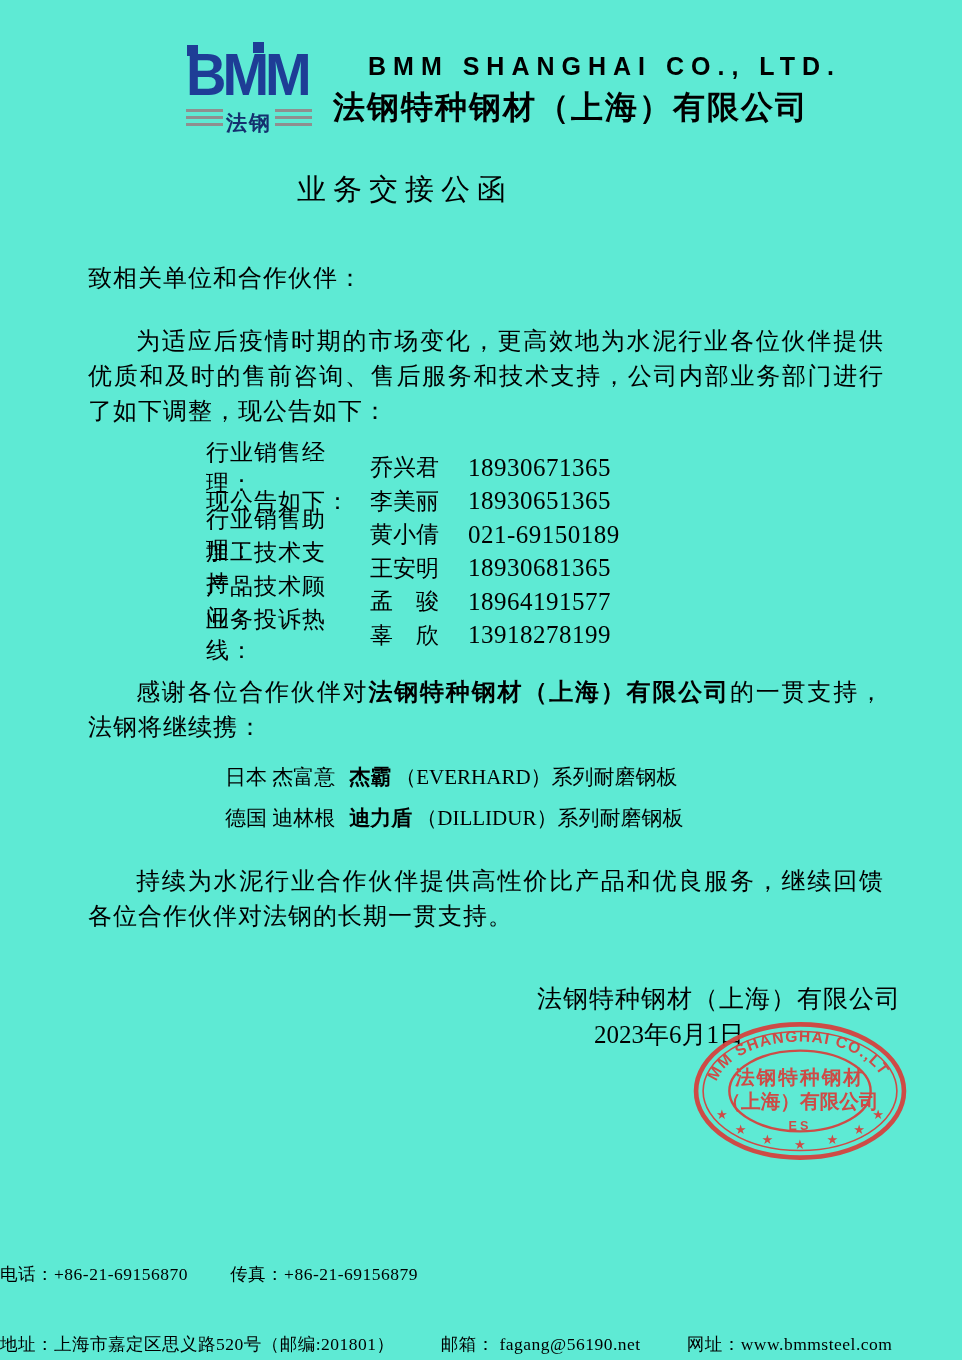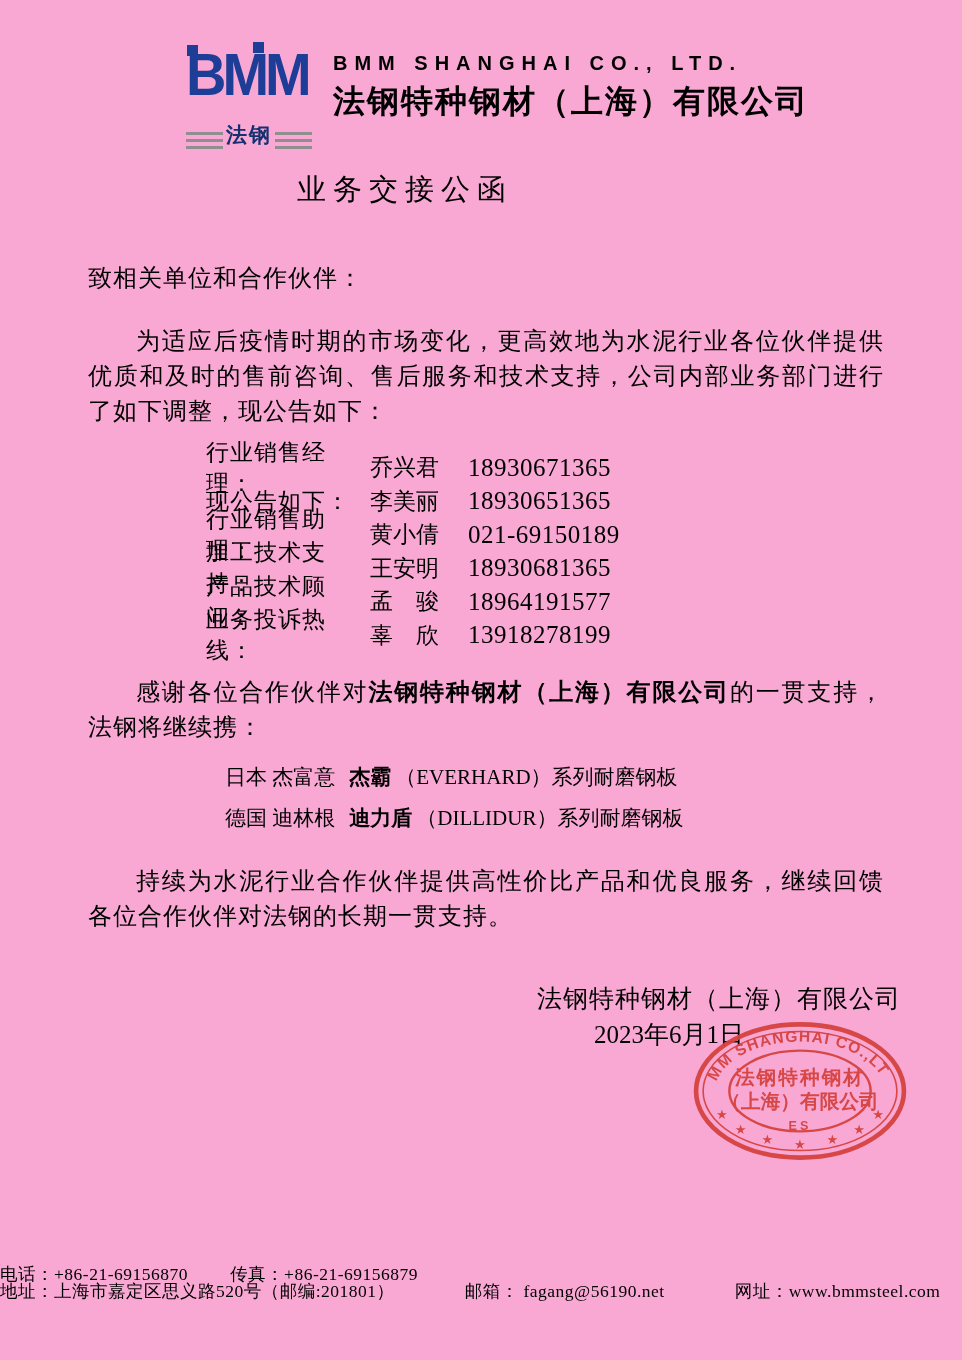--- a/index.html
+++ b/index.html
@@ -2,57 +2,57 @@
 <html><head>
 <meta charset="utf-8">
 <style>
   * { box-sizing: border-box; }
   html, body { margin: 0; padding: 0; background: #ffffff; }
   .page {
     position: relative;
     width: 962px;
     height: 1360px;
     margin: 0 auto;
-    background: #f9a8d4;
+    background: #5eead4;
     overflow: hidden;
     font-family: "Liberation Serif", "DejaVu Serif", serif;
     color: #000;
   }
 
   
   .logo { position: absolute; left: 186px; top: 46px; width: 126px; }
   .logo-bmm {
     position: relative;
     font-family: "Liberation Sans", "DejaVu Sans", sans-serif;
     font-weight: 900;
     font-size: 56px;
     line-height: 58px;
     letter-spacing: -4px;
     color: #1e3d96;
     transform: scaleY(1.05);
   }
   .logo-sq { position: absolute; width: 11px; height: 11px; background: #1e3d96; }
   .logo-sq.sq1 { left: 1px; top: -1px; }
   .logo-sq.sq2 { left: 67px; top: -4px; }
-  .logo-band { display: flex; align-items: flex-end; gap: 3px; margin-top: 17px; }
+  .logo-band { display: flex; align-items: flex-start; gap: 3px; margin-top: 5px; }
   .stripes {
     flex: 1; height: 17px;
     background: repeating-linear-gradient(to bottom, #8f8f8f 0 3.5px, transparent 3.5px 7px);
   }
   .logo-cn {
     font-family: "Liberation Sans", "DejaVu Sans", sans-serif;
     font-weight: bold; font-size: 21px; color: #14306e; letter-spacing: 2px;
     white-space: nowrap;
   }
 
   .header-text { position: absolute; left: 333px; top: 52px; }
   .company-en {
     font-family: "Liberation Sans", "DejaVu Sans", sans-serif;
-    font-weight: bold; font-size: 20px; letter-spacing: 7px;
-    color: #000; white-space: nowrap;
+    font-weight: bold; font-size: 25px; letter-spacing: 7px;
+    color: #000; white-space: nowrap; margin-left: 35px;
   }
   .company-cn {
     font-family: "Liberation Sans", "DejaVu Sans", sans-serif;
     font-weight: bold; font-size: 32px; letter-spacing: 2px;
     color: #000; margin-top: 5px; white-space: nowrap;
   }
 
   
   .doc-title {
     position: absolute; left: 0; top: 170px; width: 810px;
@@ -88,21 +88,21 @@
   
   .stamp { position: absolute; left: 691px; top: 1019px; width: 218px; height: 144px; opacity: 0.94; }
 
   
   .footer-line {
     position: absolute; left: 0; width: 962px;
     display: flex; justify-content: flex-start;
     font-size: 17.5px; letter-spacing: 0.5px; white-space: nowrap;
   }
   .footer-1 { top: 1262px; gap: 42px; }
-  .footer-2 { top: 1279px; gap: 70px; }
+  .footer-2 { top: 1332px; gap: 46px; }
 </style>
 </head>
 <body>
 
 <div class="page">
 
   <div class="logo">
     <div class="logo-bmm">BMM</div>
     <div class="logo-sq sq1"></div>
     <div class="logo-sq sq2"></div>

